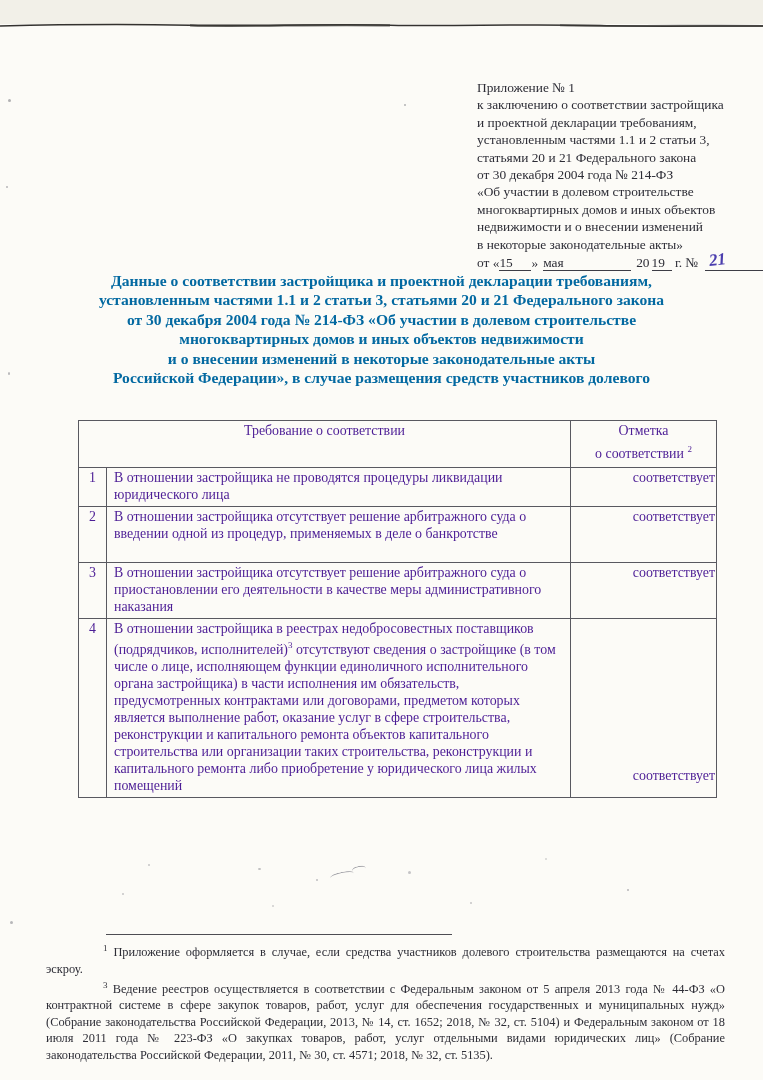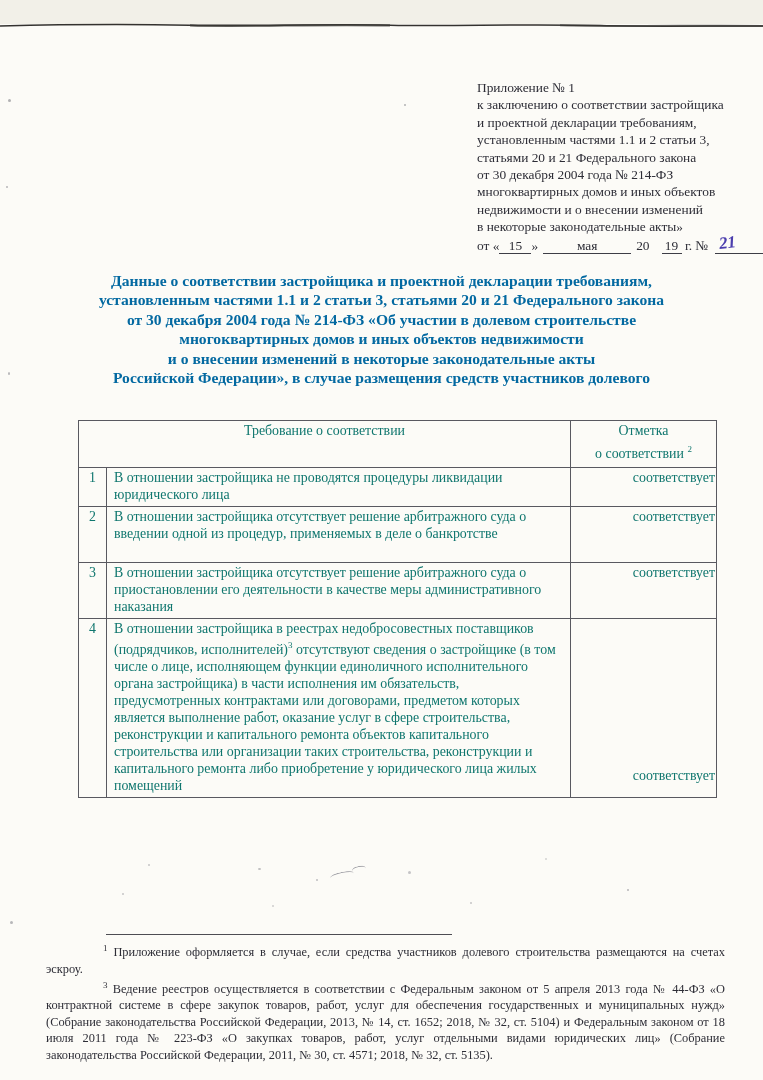--- a/index.html
+++ b/index.html
@@ -15,41 +15,41 @@
   .top-strip{position:absolute;top:0;left:0;width:763px;height:24px;background:#f2f0e8;}
   .scan-line{position:absolute;top:21px;left:0;}
 
   
   .header-block{
     position:absolute;left:477px;top:79px;width:278px;
     font-size:13.4px;line-height:17.4px;color:#2d2d36;
   }
   .hb-line{white-space:nowrap;}
   .date-line{margin-top:1px;white-space:nowrap;font-size:13.4px;}
-  .u{display:inline-block;border-bottom:1px solid #3d3d46;text-align:center;line-height:14px;}
+  .u{display:inline-block;border-bottom:1px solid #3d3d46;line-height:14px;}
   .u-day{min-width:32px;}
   .u-month{min-width:88px;margin:0 5px;}
-  .u-year{min-width:20px;margin-left:12px;}
+  .u-year{min-width:20px;margin-left:2px;}
   .u-number{min-width:56px;margin-left:7px;text-align:left;padding-left:5px;}
   .handwriting{
     display:inline-block;font-style:italic;font-weight:bold;font-size:17px;
     color:#4b3eae;transform:rotate(-7deg) translateY(-1px);transform-origin:left bottom;
   }
 
   
   .title{
     position:absolute;left:30px;top:271px;width:703px;
     text-align:center;font-weight:bold;font-size:15.6px;line-height:19.4px;color:#0369a1;
   }
   .title sup{font-weight:normal;font-size:10px;}
 
   
   .doc-table{
     position:absolute;left:78px;top:420px;width:638px;
-    border-collapse:collapse;font-size:13.9px;line-height:17px;color:#0f766e;
+    border-collapse:collapse;font-size:13.9px;line-height:17px;color:#4c1d95;
     table-layout:fixed;
   }
   .doc-table td{border:1px solid #595960;vertical-align:top;}
   .c-num{width:28px;}
   .c-req{width:464px;}
   .c-mark{width:146px;}
   .th-req{text-align:center;vertical-align:middle;height:44px;}
   .th-mark{text-align:center;vertical-align:middle;font-size:13.9px;line-height:18px;}
   .th-mark sup{font-size:9px;}
   .td-num{text-align:center;padding:1px 0 0;}
@@ -89,20 +89,21 @@
     <path d="M560,4.2 C620,5.9 700,4.3 763,5" fill="none" stroke="#3b3936" stroke-width="2.1" opacity="0.65"></path>
   </svg>
 
   <div class="header-block">
     <div class="hb-line">Приложение № 1</div>
     <div class="hb-line">к заключению о соответствии застройщика</div>
     <div class="hb-line">и проектной декларации требованиям,</div>
     <div class="hb-line">установленным частями 1.1 и 2 статьи 3,</div>
     <div class="hb-line">статьями 20 и 21 Федерального закона</div>
     <div class="hb-line">от 30 декабря 2004 года № 214-ФЗ</div>
+    <div class="hb-line">«Об участии в долевом строительстве</div>
     <div class="hb-line">многоквартирных домов и иных объектов</div>
     <div class="hb-line">недвижимости и о внесении изменений</div>
     <div class="hb-line">в некоторые законодательные акты»</div>
     <div class="date-line">
       <span>от «</span><span class="u u-day">15</span><span>»</span><span class="u u-month">мая</span><span>20</span><span class="u u-year">19</span>
       <span>г. №</span><span class="u u-number"><span class="handwriting">21</span></span>
     </div>
   </div>
 
   <div class="title">

